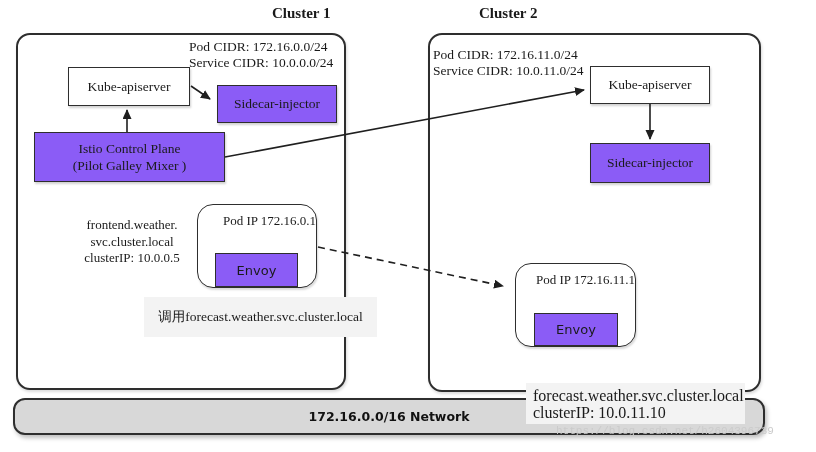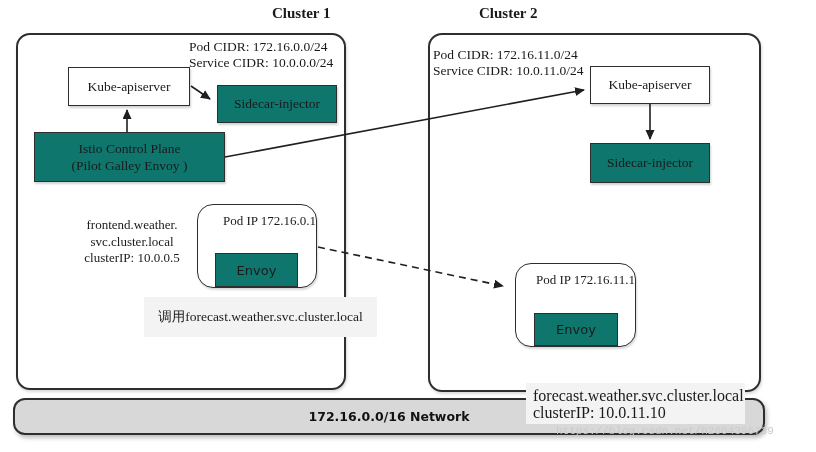--- a/index.html
+++ b/index.html
@@ -27,21 +27,21 @@
   }
   .box{
     border:1.6px solid #2e2e2e;
     background:#ffffff;
     display:flex;align-items:center;justify-content:center;
     text-align:center;
     font-size:13.5px;
     z-index:3;
     box-shadow:1px 2px 2px rgba(0,0,0,0.18);
   }
-  .gray{background:#0f766e;}
+  .gray{background:#8b5cf6;}
   .cidr{
     font-size:13.5px;
     line-height:16px;
     z-index:3;
     white-space:nowrap;
   }
   .pod{
     border:1.6px solid #2e2e2e;
     border-radius:16px;
     background:#ffffff;
@@ -118,21 +118,21 @@
 
   <div class="abs cidr" style="left:433px;top:47px;">
     <div>Pod CIDR: 172.16.11.0/24</div>
     <div>Service CIDR: 10.0.11.0/24</div>
   </div>
 
   <div class="abs box" style="left:68px;top:67px;width:122px;height:39px;">Kube-apiserver</div>
   <div class="abs box gray" style="left:217px;top:85px;width:120px;height:38px;">Sidecar-injector</div>
   <div class="abs box gray" style="left:34px;top:132px;width:191px;height:50px;flex-direction:column;line-height:17px;">
     <div>Istio Control Plane</div>
-    <div>(Pilot Galley Envoy )</div>
+    <div>(Pilot Galley Mixer )</div>
   </div>
 
   <div class="abs box" style="left:590px;top:66px;width:120px;height:38px;">Kube-apiserver</div>
   <div class="abs box gray" style="left:590px;top:143px;width:120px;height:40px;">Sidecar-injector</div>
 
   <div class="abs note" style="left:58px;top:217px;width:148px;">
     <div>frontend.weather.</div>
     <div>svc.cluster.local</div>
     <div>clusterIP: 10.0.0.5</div>
   </div>

